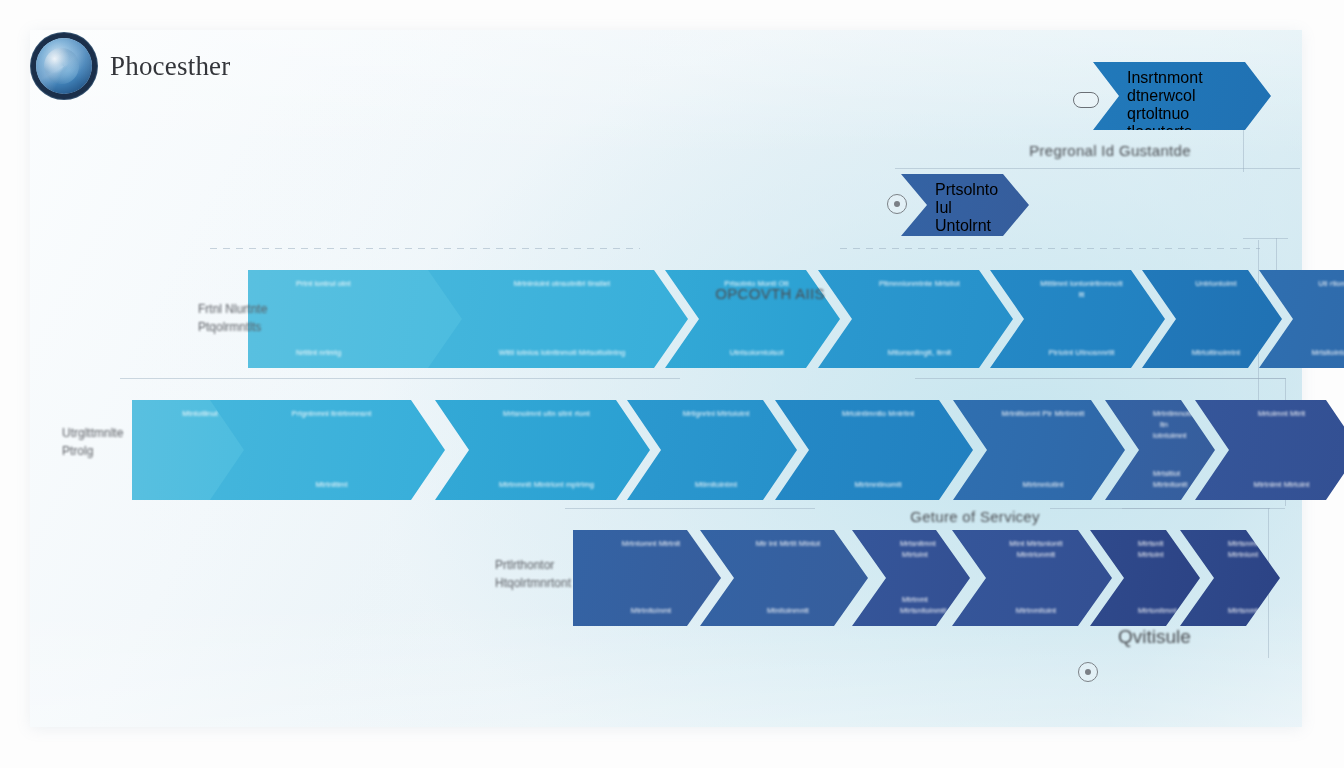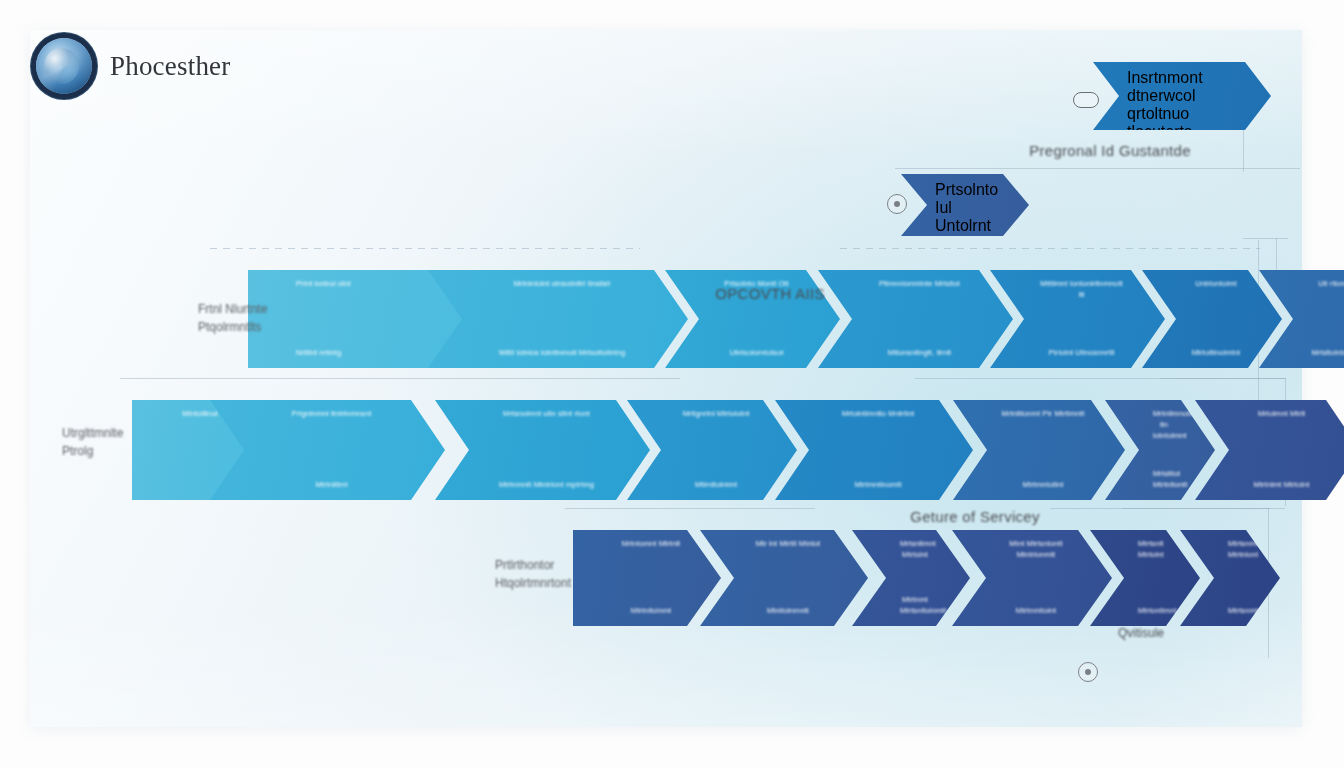--- a/index.html
+++ b/index.html
@@ -107,21 +107,21 @@
   }
   .ring {
     position: absolute; width: 20px; height: 20px; border-radius: 50%;
     border: 1.8px solid #7b8086; background: rgba(255,255,255,0.2); filter: blur(0.5px);
   }
   .ring::after{
     content:""; position:absolute; left:6px; top:6px; width:6px; height:6px;
     border-radius:50%; background:#7b8086;
   }
   .mini-title {
-    position:absolute; font-size: 12px; color:#4a4d52; filter: blur(0.9px); white-space:nowrap;
+    position:absolute; font-size: 19px; color:#4a4d52; filter: blur(0.9px); white-space:nowrap;
   }
 </style>
 </head>
 <body>
 
 <div id="root">
   <div class="canvas"></div>
 
   <div class="logo-wrap">
     <div class="globe"></div>

